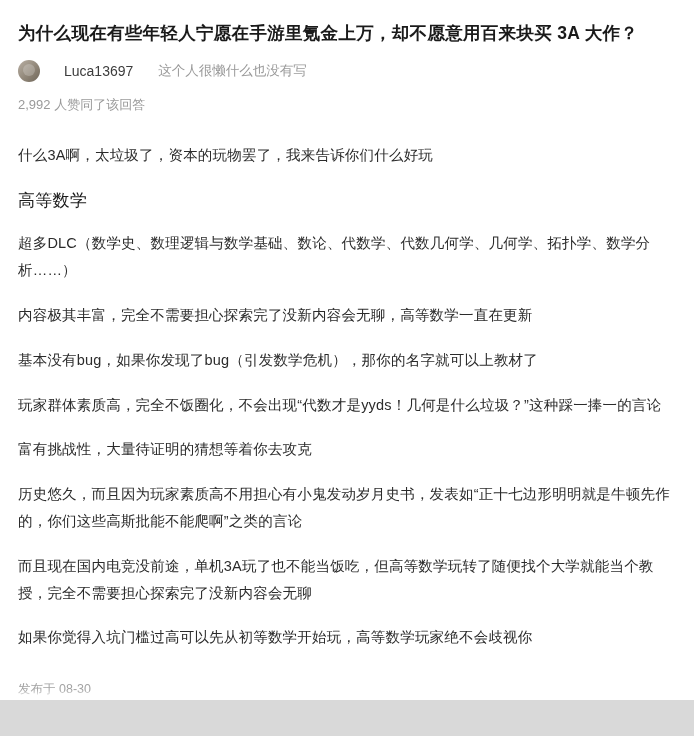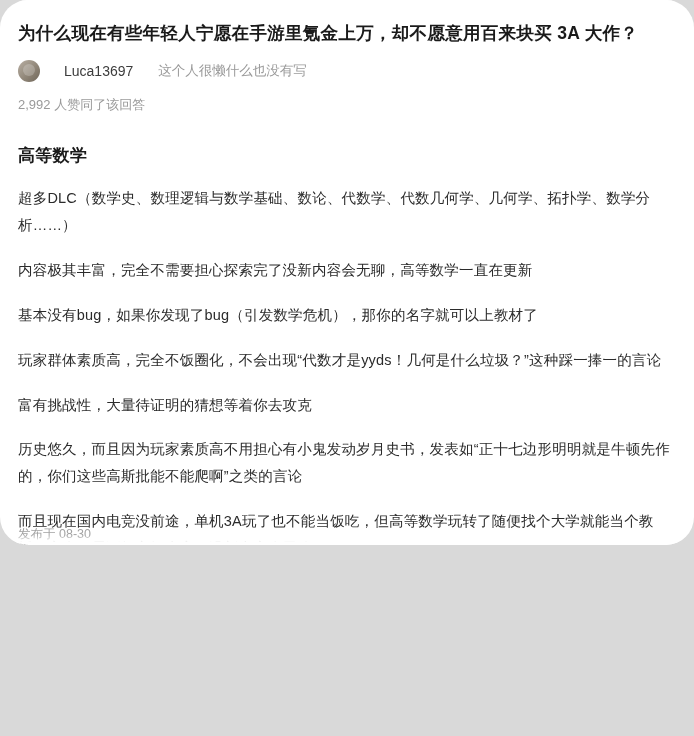--- a/index.html
+++ b/index.html
@@ -9,26 +9,25 @@
   }
   body {
     font-family: "Liberation Sans", "DejaVu Sans", sans-serif;
     width: 694px;
     height: 736px;
     overflow: hidden;
   }
   .page {
     position: relative;
     width: 694px;
-    height: 545px;
+    height: 700px;
     background: #ffffff;
     box-sizing: border-box;
     padding: 0 18px;
     overflow: hidden;
-    border-radius: 28px;
   }
   .topbar {
     height: 8px;
     background: #ffffff;
   }
   .question-title {
     font-size: 17.5px;
     font-weight: bold;
     color: #1a1a1a;
     line-height: 1.5;
@@ -77,21 +76,21 @@
   }
   .para {
     font-size: 14.5px;
     color: #2b2b2b;
     line-height: 1.85;
     letter-spacing: 0.2px;
     margin: 0 0 18px 0;
   }
   .section-title {
     font-size: 17px;
-    font-weight: bold;
+    font-weight: normal;
     color: #1a1a1a;
     line-height: 1.6;
     margin: 0 0 16px 0;
     letter-spacing: 0.3px;
   }
   .footer-time {
     font-size: 12.5px;
     color: #a3a3a3;
     position: absolute;
     left: 18px;
@@ -117,27 +116,29 @@
   <div class="question-title">为什么现在有些年轻人宁愿在手游里氪金上万，却不愿意用百来块买 3A 大作？</div>
 
   <div class="author-row">
     <div class="avatar"></div>
     <div class="author-name">Luca13697</div>
     <div class="author-bio">这个人很懒什么也没有写</div>
   </div>
 
   <div class="vote-line">2,992 人赞同了该回答</div>
 
+  <div class="para">什么3A啊，太垃圾了，资本的玩物罢了，我来告诉你们什么好玩</div>
 
   <div class="section-title">高等数学</div>
 
   <div class="para">超多DLC（数学史、数理逻辑与数学基础、数论、代数学、代数几何学、几何学、拓扑学、数学分析……）</div>
   <div class="para">内容极其丰富，完全不需要担心探索完了没新内容会无聊，高等数学一直在更新</div>
   <div class="para">基本没有bug，如果你发现了bug（引发数学危机），那你的名字就可以上教材了</div>
   <div class="para">玩家群体素质高，完全不饭圈化，不会出现“代数才是yyds！几何是什么垃圾？”这种踩一捧一的言论</div>
   <div class="para">富有挑战性，大量待证明的猜想等着你去攻克</div>
   <div class="para">历史悠久，而且因为玩家素质高不用担心有小鬼发动岁月史书，发表如“正十七边形明明就是牛顿先作的，你们这些高斯批能不能爬啊”之类的言论</div>
   <div class="para">而且现在国内电竞没前途，单机3A玩了也不能当饭吃，但高等数学玩转了随便找个大学就能当个教授，完全不需要担心探索完了没新内容会无聊</div>
+  <div class="para">如果你觉得入坑门槛过高可以先从初等数学开始玩，高等数学玩家绝不会歧视你</div>
 
   <div class="footer-time">发布于 08-30</div>
   <div class="bottom-fade"></div>
 
 </div>
 
 </body></html>

